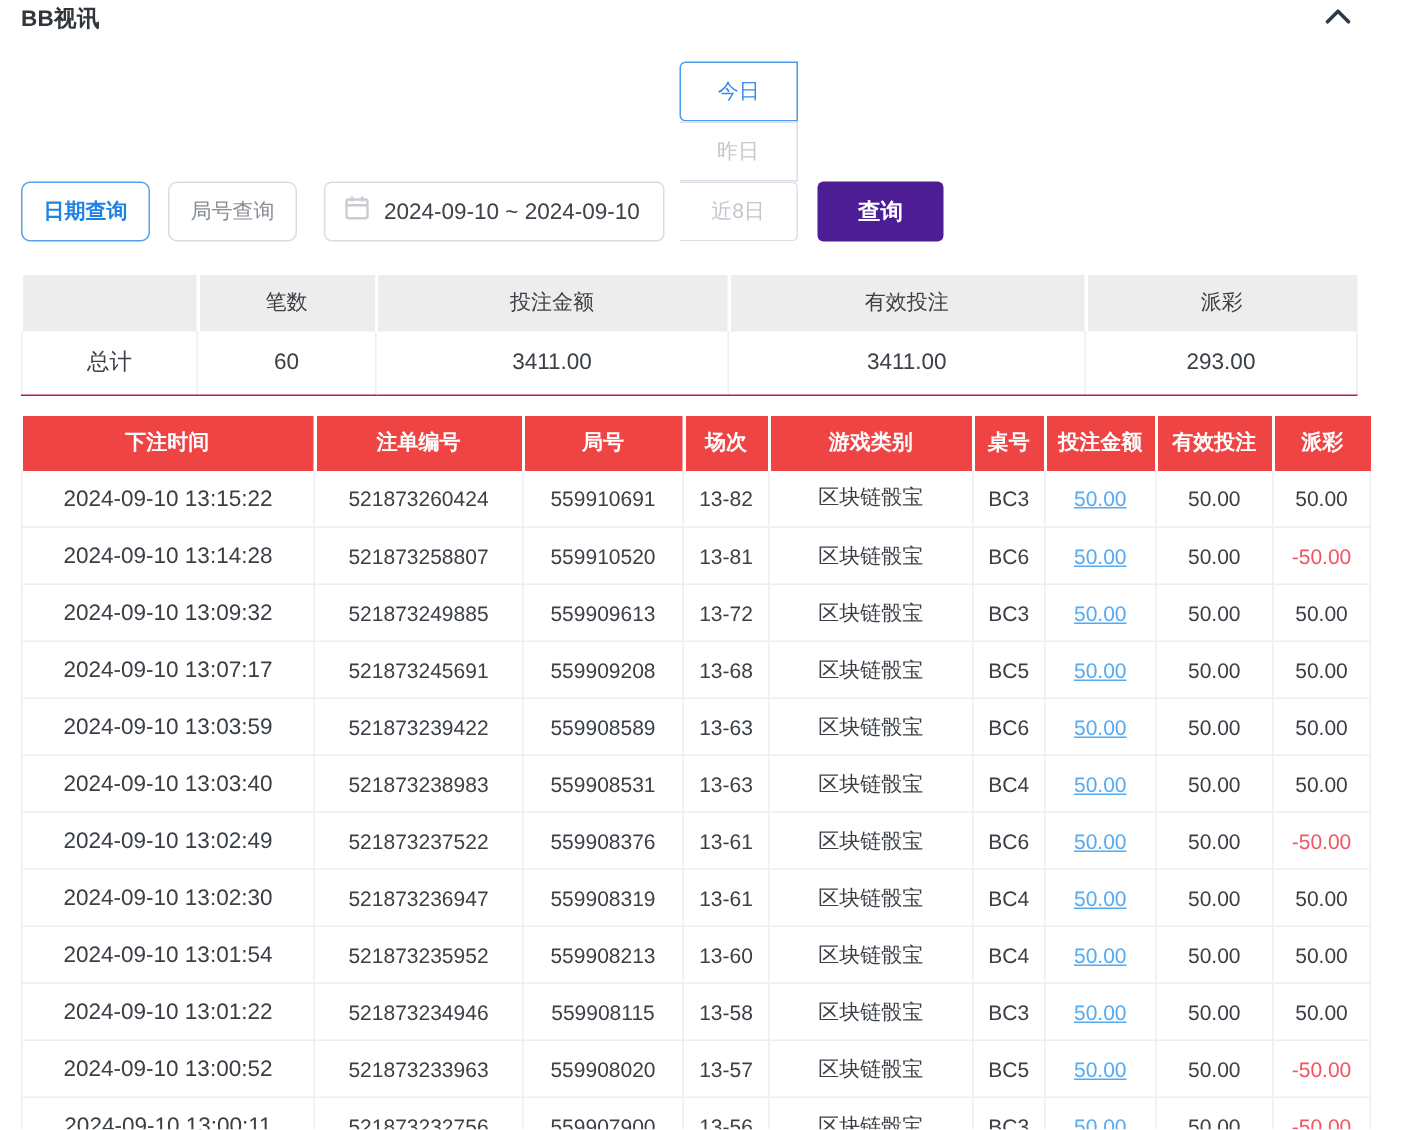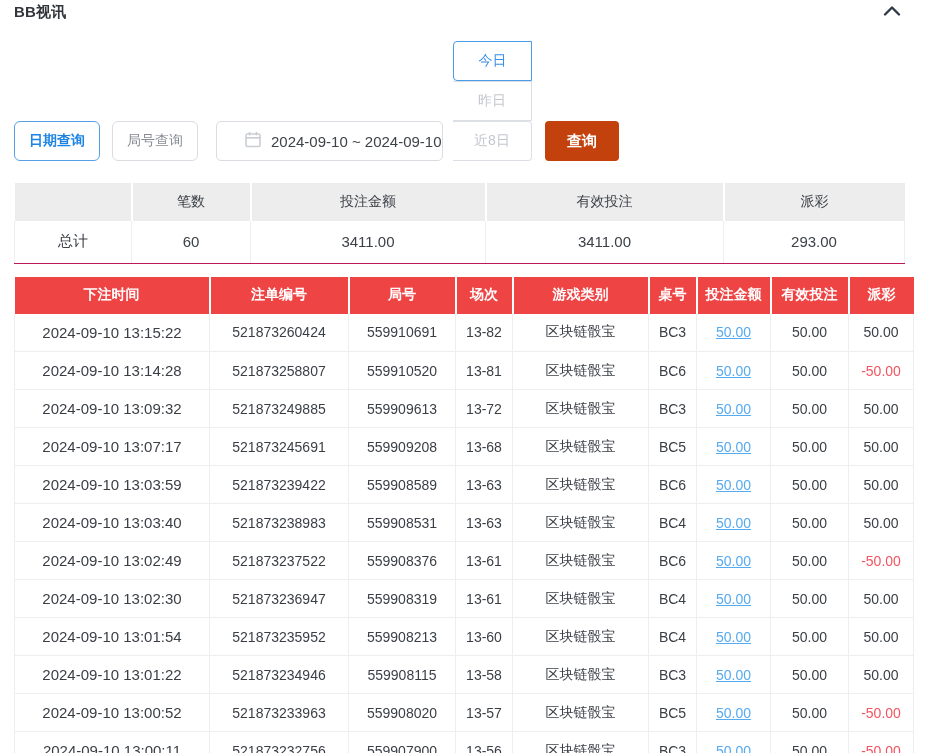--- a/index.html
+++ b/index.html
@@ -11,31 +11,31 @@
   .page-title { font-size:15px; font-weight:bold; color:#31363c; letter-spacing:0.2px; }
   .collapse-btn { margin-top:2px; cursor:pointer; background:none; border:none; line-height:0; }
 
   .toolbar { display:flex; align-items:flex-end; margin:19px 0 0 14px; }
   .btn { height:40px; background:#fff; font-size:14px; cursor:pointer; font-family:inherit; }
   .pill { width:86px; border:1px solid #d9dde2; border-radius:6px; color:#868c94; }
   .pill.active { border-color:#55a0e8; color:#1e84e4; font-weight:bold; }
   .pill + .pill { margin-left:12px; }
 
   .date-input { margin-left:18px; width:227px; height:40px; border:1px solid #d9dde2; border-radius:5px;
-                display:flex; align-items:center; padding:0 28px; background:#fff; cursor:pointer; }
+                display:flex; align-items:center; padding:0 13px; background:#fff; cursor:pointer; }
   .date-text { font-size:15px; color:#3e4349; margin-left:10px; white-space:nowrap; }
 
   .seg-group { display:flex; margin-left:10px;flex-direction:column; }
   .seg { width:79px; height:40px; background:#fff; border:1px solid #dcdfe6; border-left:none;
          color:#c3c7cd; font-size:14px; cursor:pointer; font-family:inherit; }
   .seg:first-child { border-radius:4px 0 0 4px; }
   .seg:last-child { border-radius:0 4px 4px 0; }
   .seg.active { border:1px solid #4a9ce8; color:#3a8ee6; }
 
-  .btn-primary { margin-left:13px; width:74px; height:40px; background:#c2410c; color:#fff;
+  .btn-primary { margin-left:13px; width:84px; height:40px; background:#4c1d95; color:#fff;
                  border:none; border-radius:4px; font-size:15px; font-weight:bold; cursor:pointer; font-family:inherit; }
 
   table { border-collapse:collapse; table-layout:fixed; }
   th, td { overflow:hidden; white-space:nowrap; }
 
   .summary { width:890px; margin:22px 0 0 14px; }
   .summary th { background:#ededed; height:38px; font-size:14px; color:#3c4147; font-weight:normal;
                 text-align:center; border-left:2px solid #fff; }
   .summary th:first-child { border-left:none; }
   .summary td { background:#fff; height:42px; text-align:center; font-size:15px; color:#3c4147;

